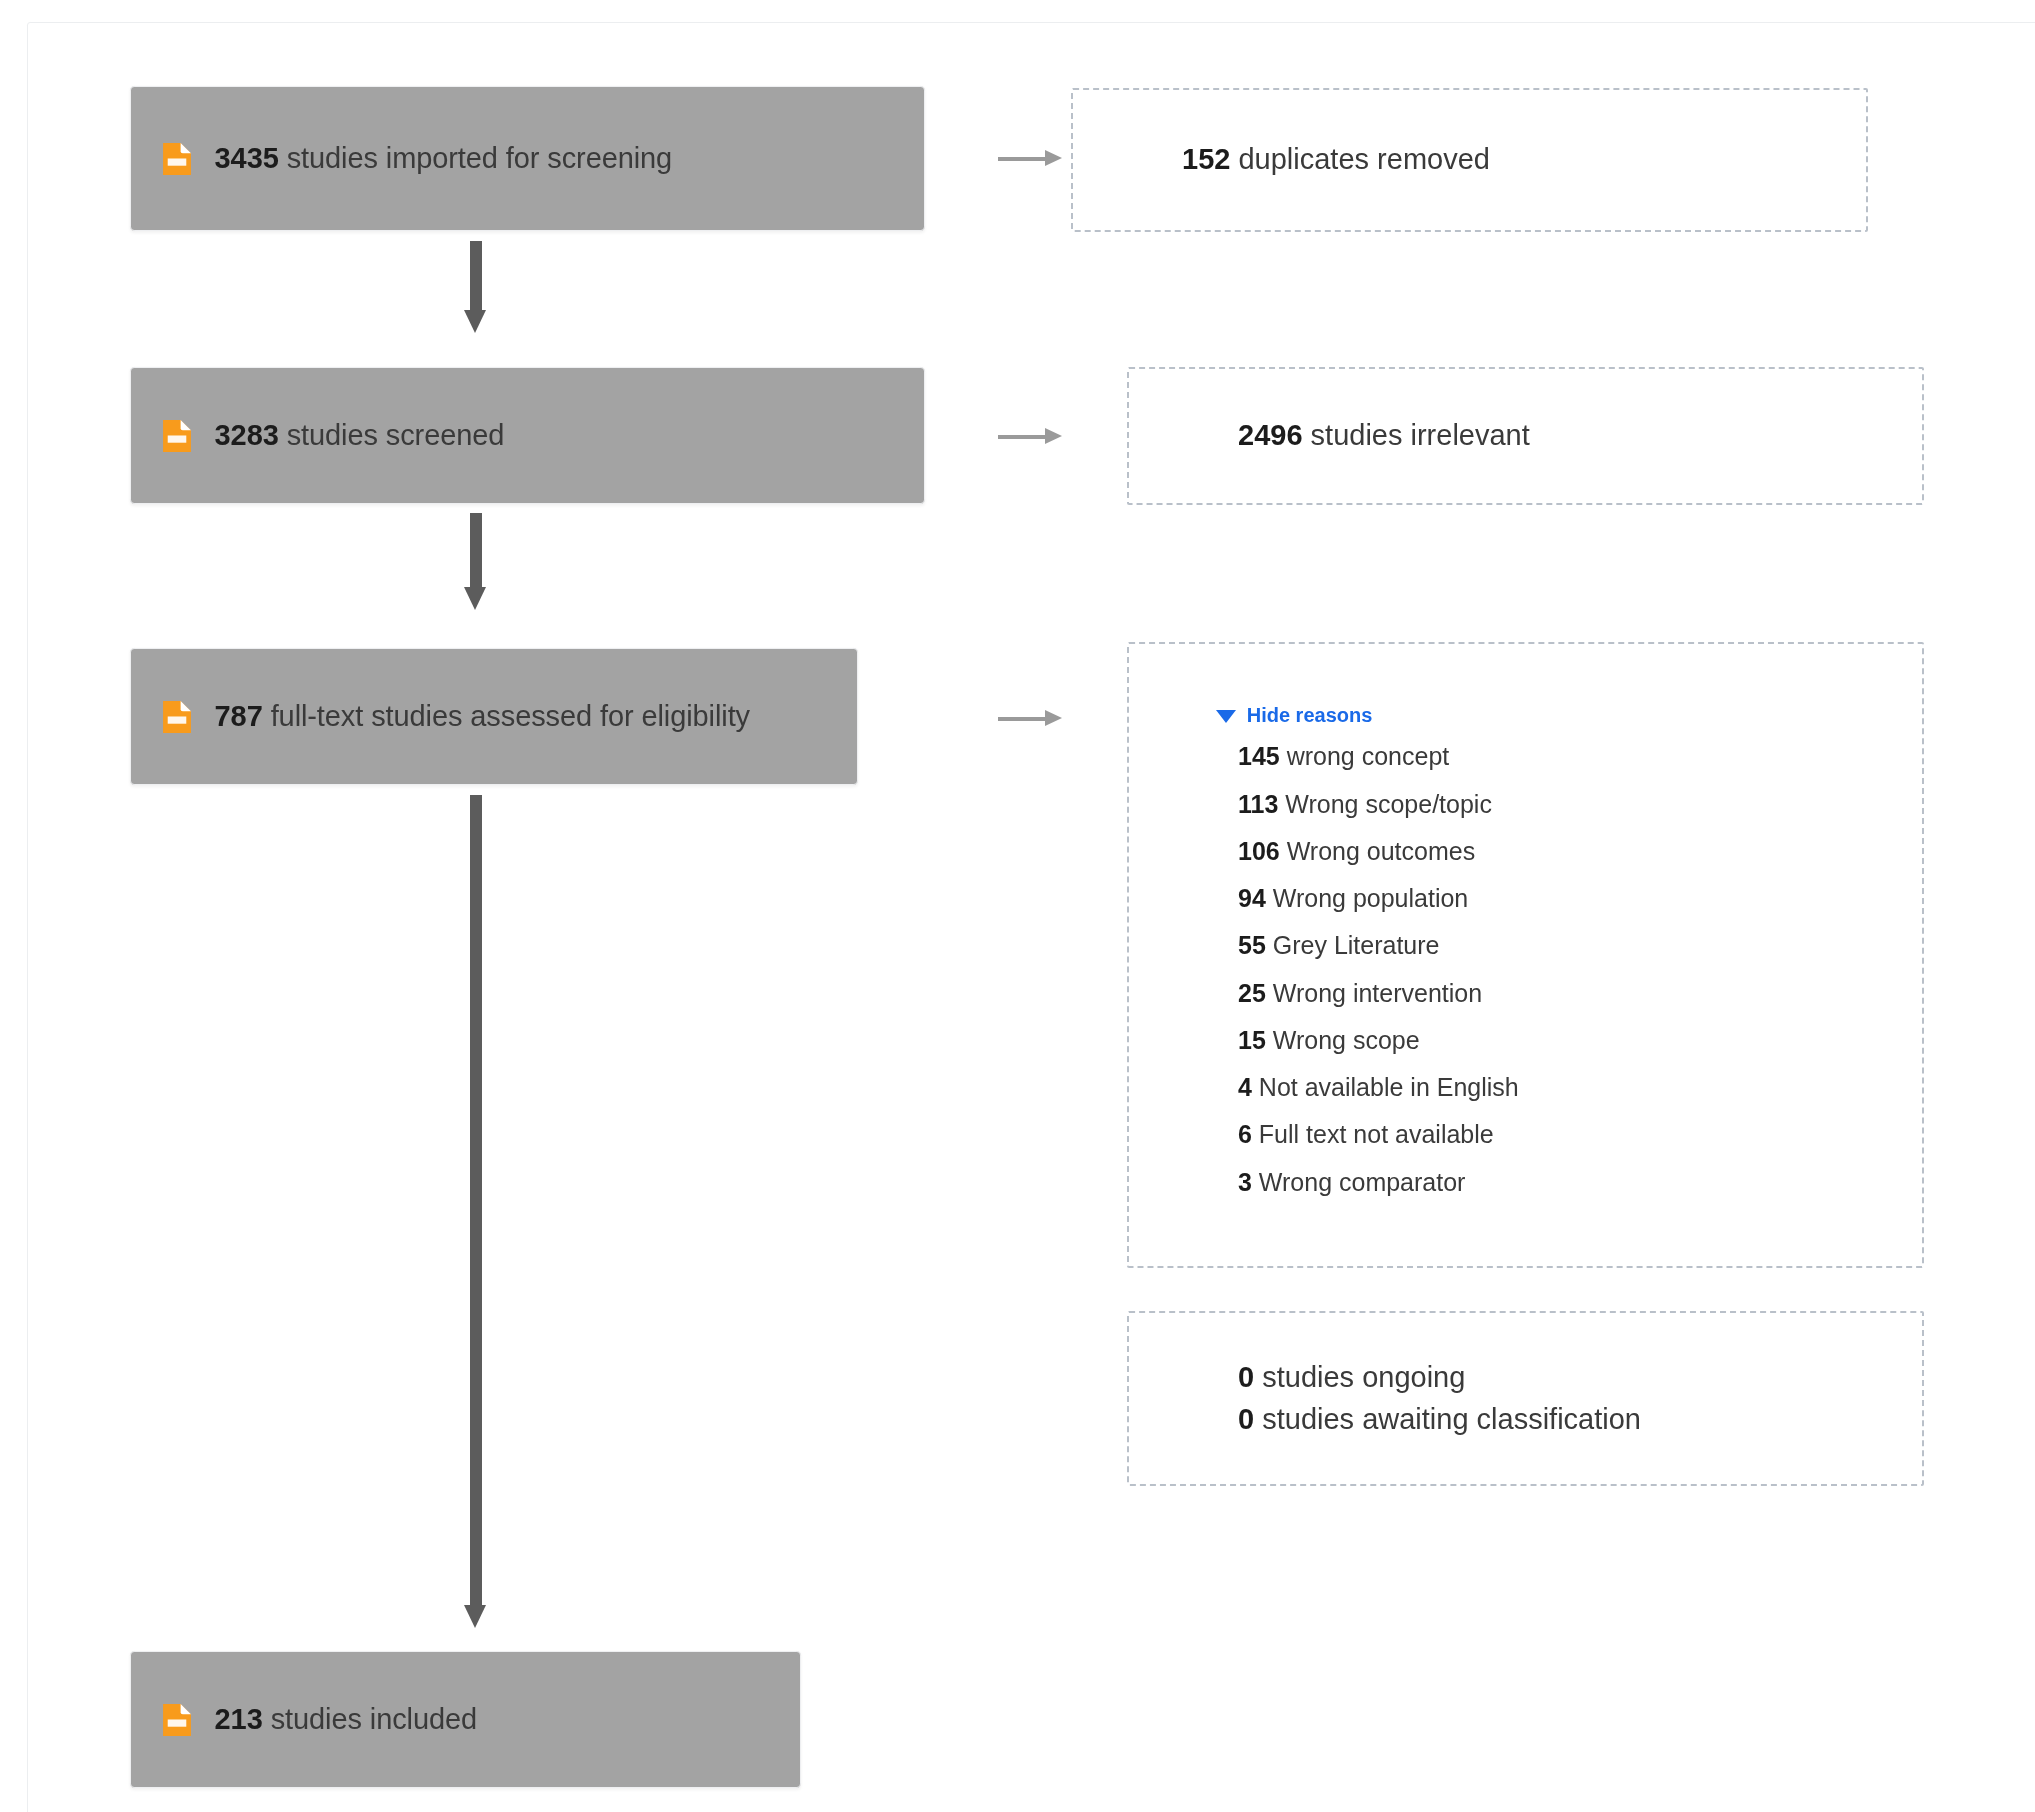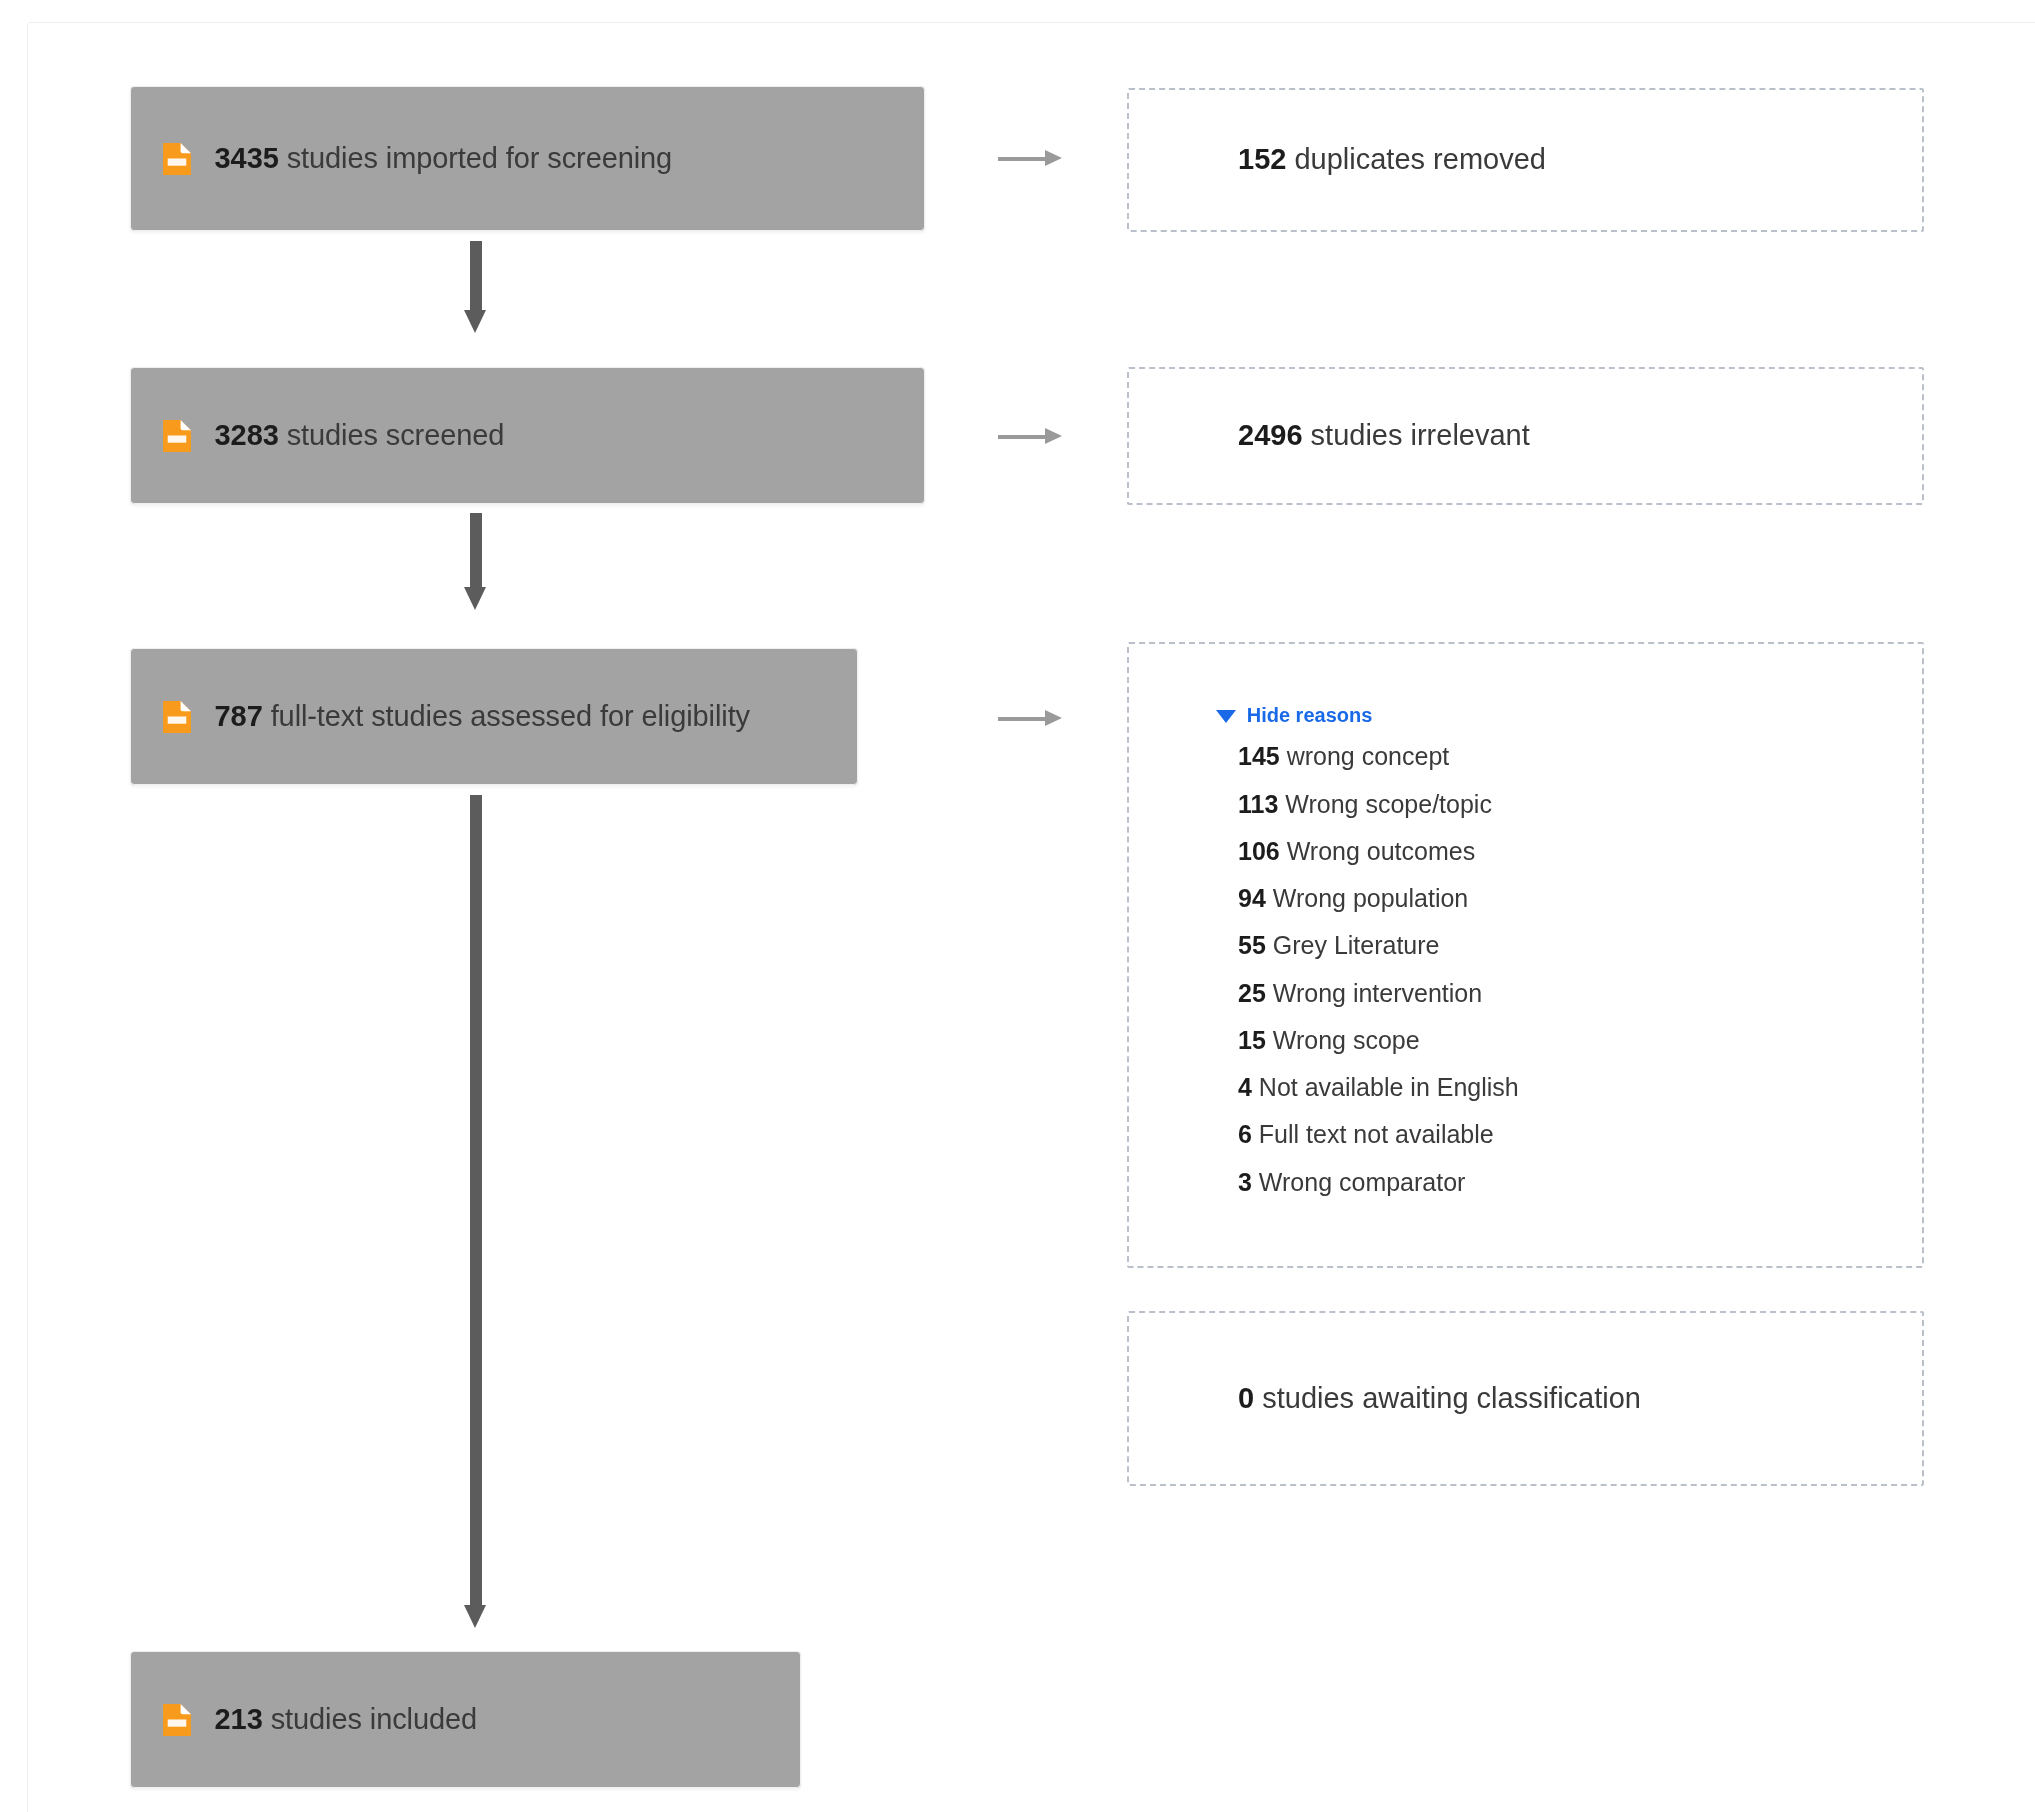--- a/index.html
+++ b/index.html
@@ -209,21 +209,21 @@
   <div class="v-arrow" style="left:464px; top:241px; height:92px;">
     <div class="shaft" style="height:69px;"></div>
     <div class="head" style="top:69px;"></div>
   </div>
 
   <div class="h-arrow" style="left:998px; top:150px; width:64px;">
     <div class="shaft" style="width:48px;"></div>
     <div class="head" style="left:47px;"></div>
   </div>
 
-  <div class="dashed-box" style="left:1127px; top:88px; width:797px; height:144px;">
+  <div class="dashed-box" style="left:1071px; top:88px; width:797px; height:144px;">
     <div class="dashed-line">
       <b>152</b><span class="rest"> duplicates removed</span>
     </div>
   </div>
 
   <div class="stage-card" style="left:130px; top:367px; width:795px; height:137px;">
     <div class="stage-row">
       <span class="doc-icon">
         <svg viewBox="0 0 54 62" xmlns="http://www.w3.org/2000/svg">
           <path d="M0 0 H34 L54 20 V62 H0 Z" fill="#F89B1C"></path>
@@ -315,20 +315,23 @@
           <b>6</b><span> Full text not available</span>
         </div>
         <div class="reason-item">
           <b>3</b><span> Wrong comparator</span>
         </div>
       </div>
     </div>
   </div>
 
   <div class="dashed-box" style="left:1127px; top:1311px; width:797px; height:175px;">
+    <div class="dashed-line" style="margin-bottom:8.2px;">
+      <b>0</b><span class="rest"> studies ongoing</span>
+    </div>
     <div class="dashed-line">
       <b>0</b><span class="rest"> studies awaiting classification</span>
     </div>
   </div>
 
   <div class="stage-card" style="left:130px; top:1651px; width:671px; height:137px;">
     <div class="stage-row">
       <span class="doc-icon">
         <svg viewBox="0 0 54 62" xmlns="http://www.w3.org/2000/svg">
           <path d="M0 0 H34 L54 20 V62 H0 Z" fill="#F89B1C"></path>

